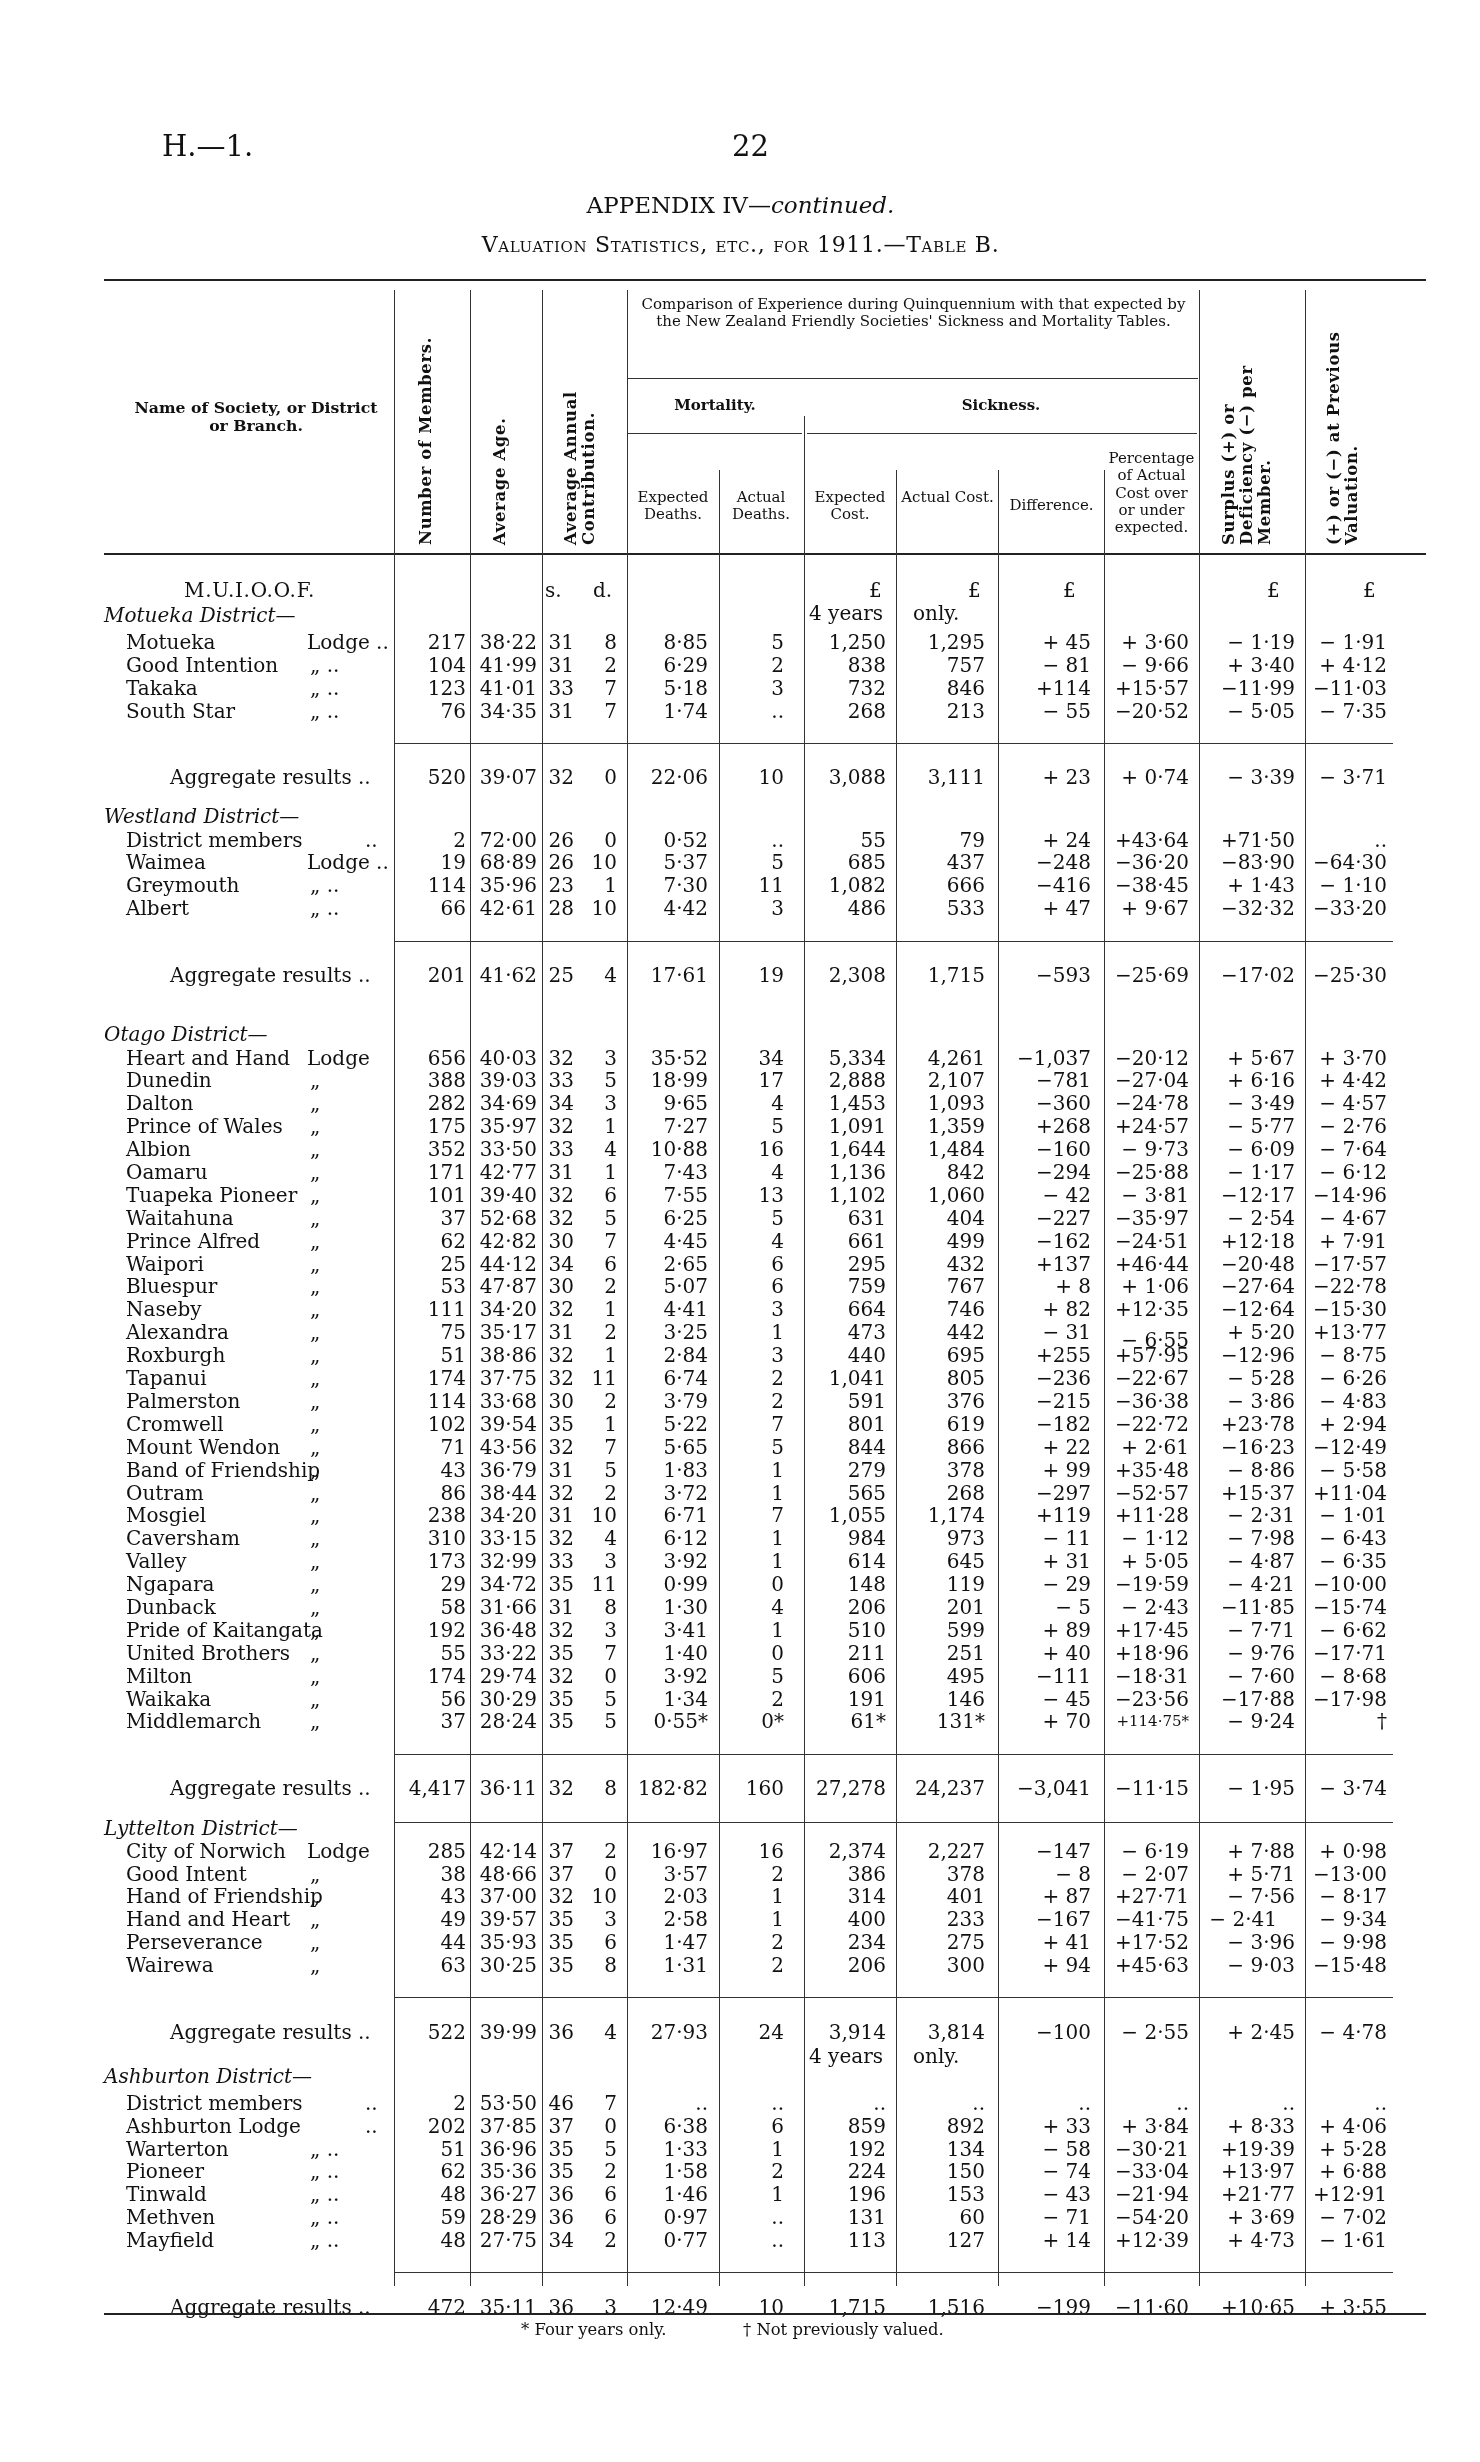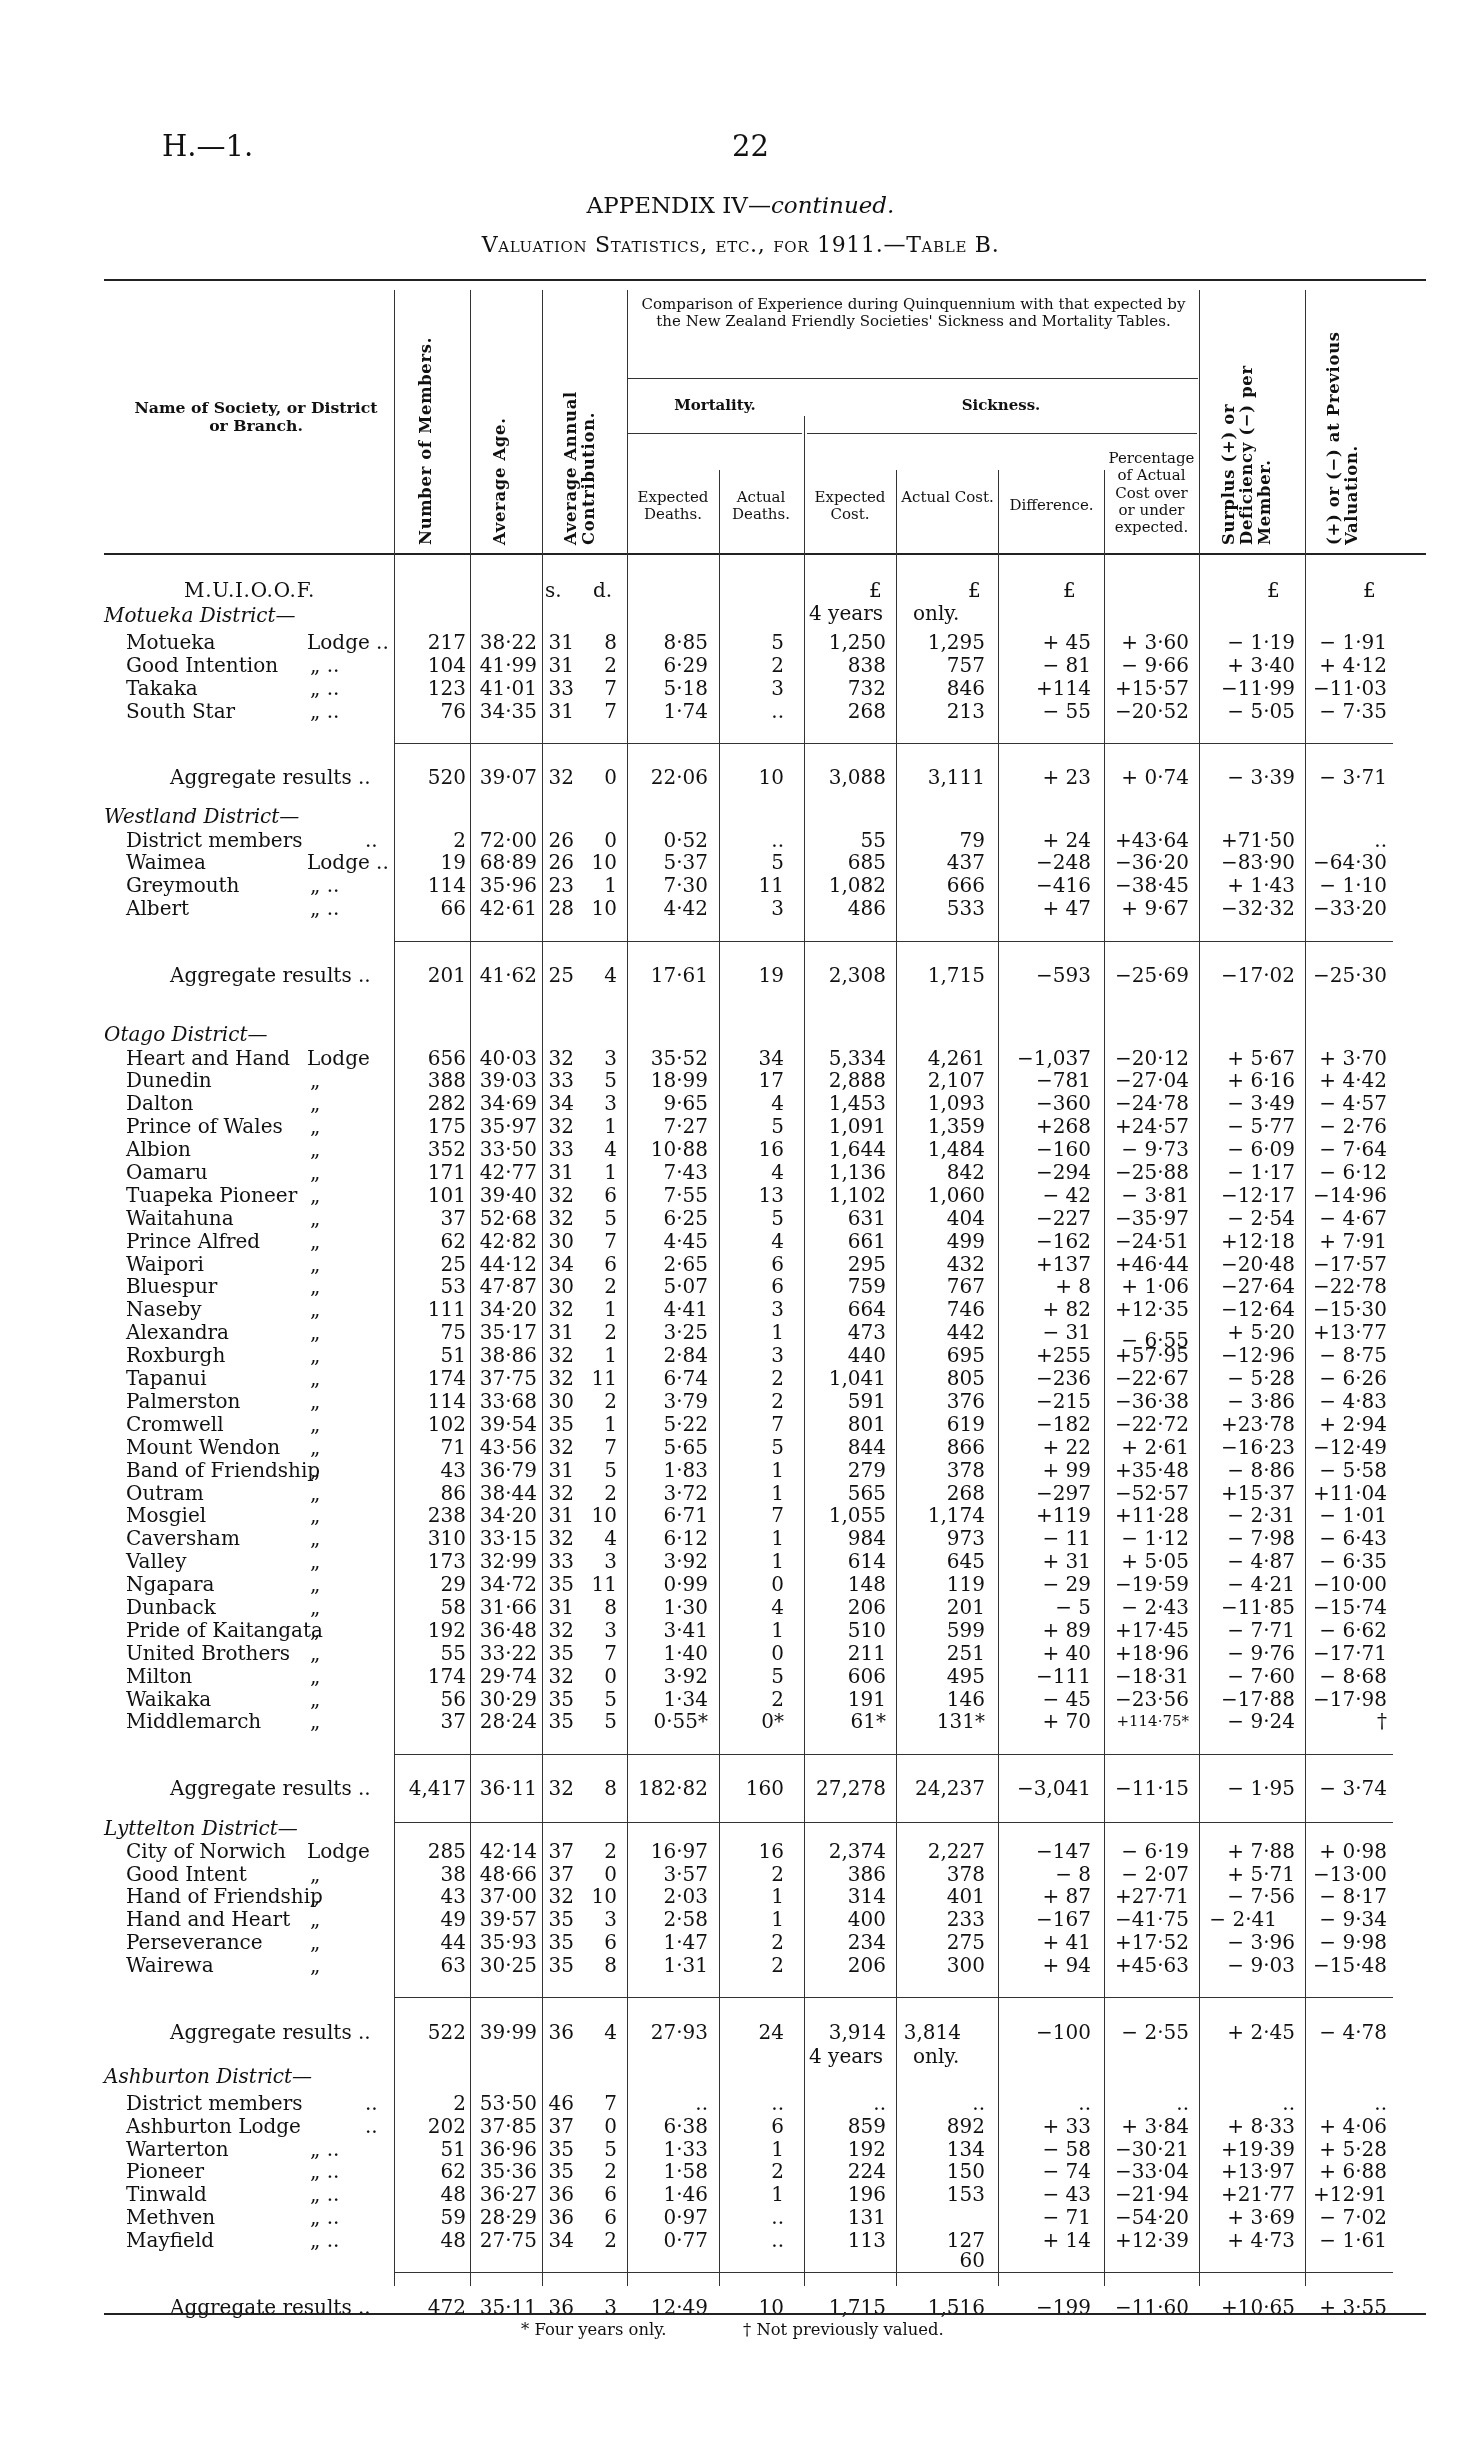--- a/index.html
+++ b/index.html
@@ -839,21 +839,21 @@
     <div class="hline" style="left: 395px; width: 998px; top: 1997px;"></div>
     <div class="data-row" style="top: 2021px;">
       <span class="name agg-name">Aggregate results ..</span>
       <span class="cell" style="right: 1015px;">522</span>
       <span class="cell" style="right: 944px;">39·99</span>
       <span class="cell" style="right: 907px;">36</span>
       <span class="cell" style="right: 864px;">4</span>
       <span class="cell" style="right: 773px;">27·93</span>
       <span class="cell" style="right: 697px;">24</span>
       <span class="cell" style="right: 595px;">3,914</span>
-      <span class="cell" style="right: 520px; margin-left: 8px;">3,814</span>
+      <span class="cell" style="right: 496px; margin-left: 8px;">3,814</span>
       <span class="cell" style="right: 390px;">−100</span>
       <span class="cell" style="right: 292px;">− 2·55</span>
       <span class="cell" style="right: 186px;">+ 2·45</span>
       <span class="cell" style="right: 94px;">− 4·78</span>
     </div>
     <div class="district" style="top: 2064px;">Ashburton District—</div>
     <div class="unit" style="left: 809px; top: 2044px;">4 years</div>
     <div class="unit" style="left: 913px; top: 2044px;">only.</div>
     <div class="data-row" style="top: 2092px;">
       <span class="name">District members</span>
@@ -938,21 +938,21 @@
     <div class="data-row" style="top: 2206px;">
       <span class="name">Methven</span>
       <span class="lodge" style="left: 310px;">„ ..</span>
       <span class="cell" style="right: 1015px;">59</span>
       <span class="cell" style="right: 944px;">28·29</span>
       <span class="cell" style="right: 907px;">36</span>
       <span class="cell" style="right: 864px;">6</span>
       <span class="cell" style="right: 773px;">0·97</span>
       <span class="cell" style="right: 697px;">..</span>
       <span class="cell" style="right: 595px;">131</span>
-      <span class="cell" style="right: 496px; margin-top: 43px;">60</span>
+      <span class="cell" style="right: 496px;">60</span>
       <span class="cell" style="right: 390px;">− 71</span>
       <span class="cell" style="right: 292px;">−54·20</span>
       <span class="cell" style="right: 186px;">+ 3·69</span>
       <span class="cell" style="right: 94px;">− 7·02</span>
     </div>
     <div class="data-row" style="top: 2229px;">
       <span class="name">Mayfield</span>
       <span class="lodge" style="left: 310px;">„ ..</span>
       <span class="cell" style="right: 1015px;">48</span>
       <span class="cell" style="right: 944px;">27·75</span>

